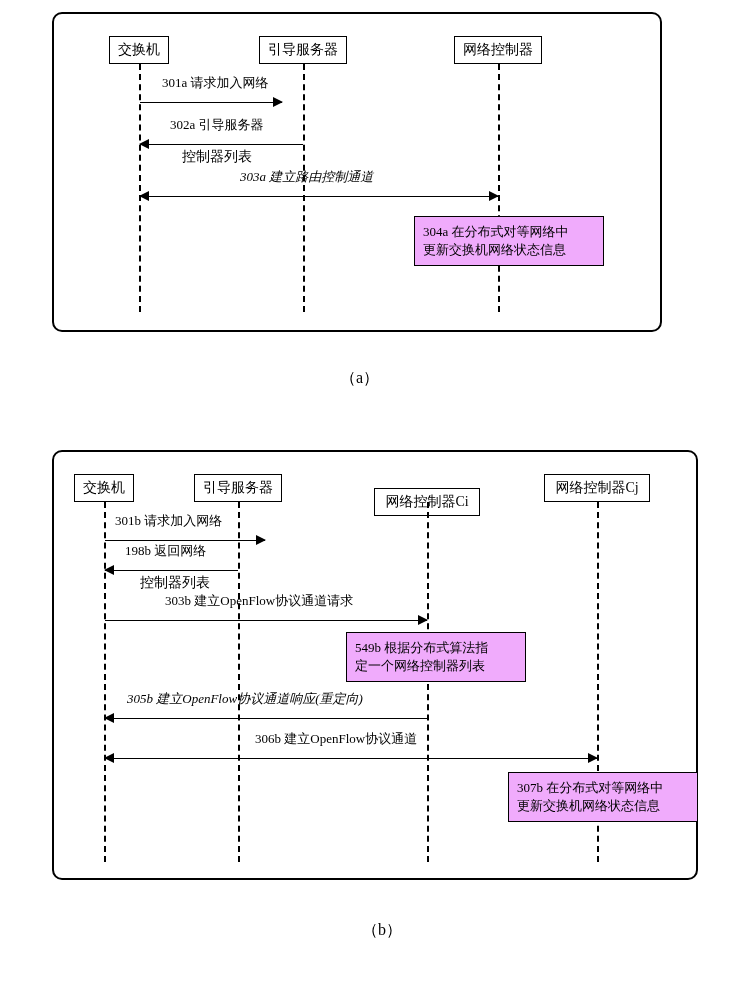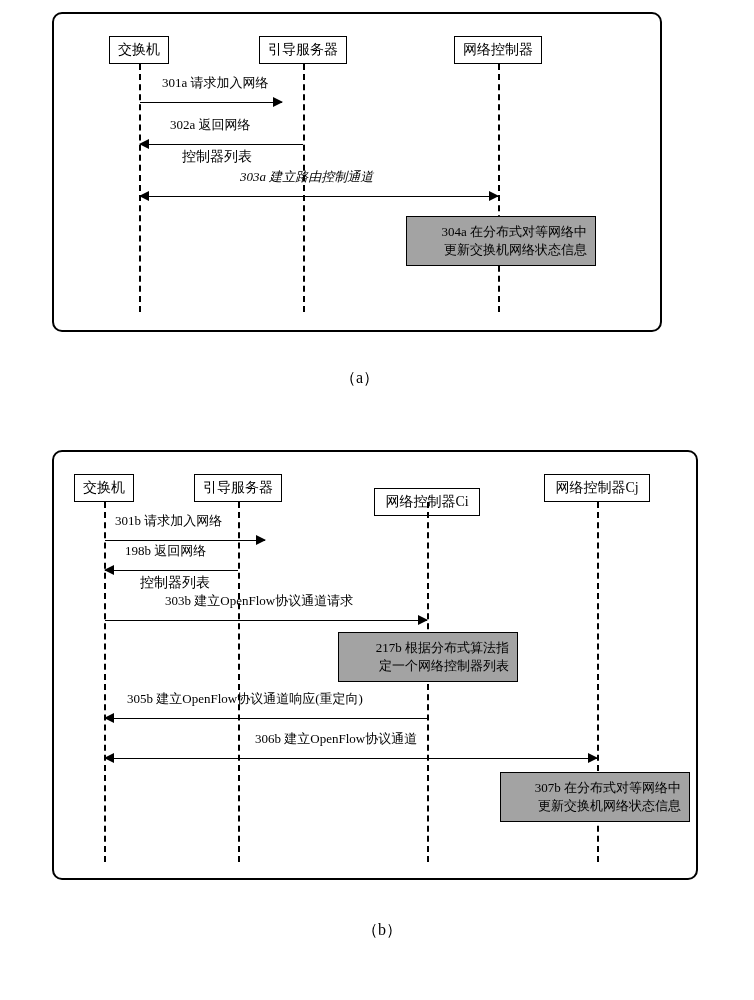--- a/index.html
+++ b/index.html
@@ -82,25 +82,26 @@
       left: -1px;
       top: 5px;
       width: 0; height: 0;
       border-top: 5px solid transparent;
       border-bottom: 5px solid transparent;
       border-right: 10px solid #000;
     }
     .note-box {
       position: absolute;
       border: 1.5px solid #000;
-      background: #a3a3a3;
+      background: #f0abfc;
       padding: 6px 8px;
-      text-align: right;
+      text-align: left;
       font-size: 13px;
       line-height: 1.4;
+      margin-left: 8px;
     }
     .sublabel {
       position: absolute;
       font-size: 16px;
       text-align: center;
     }
   </style>
 </head>
 <body>
 
@@ -116,21 +117,21 @@
 
   <div class="msg" style="left:86px; top:78px; width:142px;">
     <div class="msg-line"></div>
     <div class="arrow-r"></div>
     <div class="msg-label" style="left:22px;">301a 请求加入网络</div>
   </div>
 
   <div class="msg" style="left:86px; top:120px; width:163px;">
     <div class="msg-line"></div>
     <div class="arrow-l"></div>
-    <div class="msg-label" style="left:30px;">302a 返回网络</div>
+    <div class="msg-label" style="left:30px;">302a 引导服务器</div>
     <div class="msg-label-2" style="left:42px; top:14px;">控制器列表</div>
   </div>
 
   <div class="msg" style="left:86px; top:172px; width:358px;">
     <div class="msg-line"></div>
     <div class="arrow-r"></div>
     <div class="arrow-l"></div>
     <div class="msg-label" style="left:100px;font-style:italic;">303a 建立路由控制通道</div>
   </div>
 
@@ -167,28 +168,28 @@
     <div class="msg-label-2" style="left:35px; top:14px;">控制器列表</div>
   </div>
 
   <div class="msg" style="left:51px; top:158px; width:322px;">
     <div class="msg-line"></div>
     <div class="arrow-r"></div>
     <div class="msg-label" style="left:60px;">303b 建立OpenFlow协议通道请求</div>
   </div>
 
   <div class="note-box" style="left:284px; top:180px; width:180px;">
-    <div>217b 根据分布式算法指</div>
+    <div>549b 根据分布式算法指</div>
     <div>定一个网络控制器列表</div>
   </div>
 
   <div class="msg" style="left:51px; top:256px; width:322px;">
     <div class="msg-line"></div>
     <div class="arrow-l"></div>
-    <div class="msg-label" style="left:22px;">305b 建立OpenFlow协议通道响应(重定向)</div>
+    <div class="msg-label" style="left:22px;font-style:italic;">305b 建立OpenFlow协议通道响应(重定向)</div>
   </div>
 
   <div class="msg" style="left:51px; top:296px; width:492px;">
     <div class="msg-line"></div>
     <div class="arrow-r"></div>
     <div class="arrow-l"></div>
     <div class="msg-label" style="left:150px;">306b 建立OpenFlow协议通道</div>
   </div>
 
   <div class="note-box" style="left:446px; top:320px; width:190px;">

